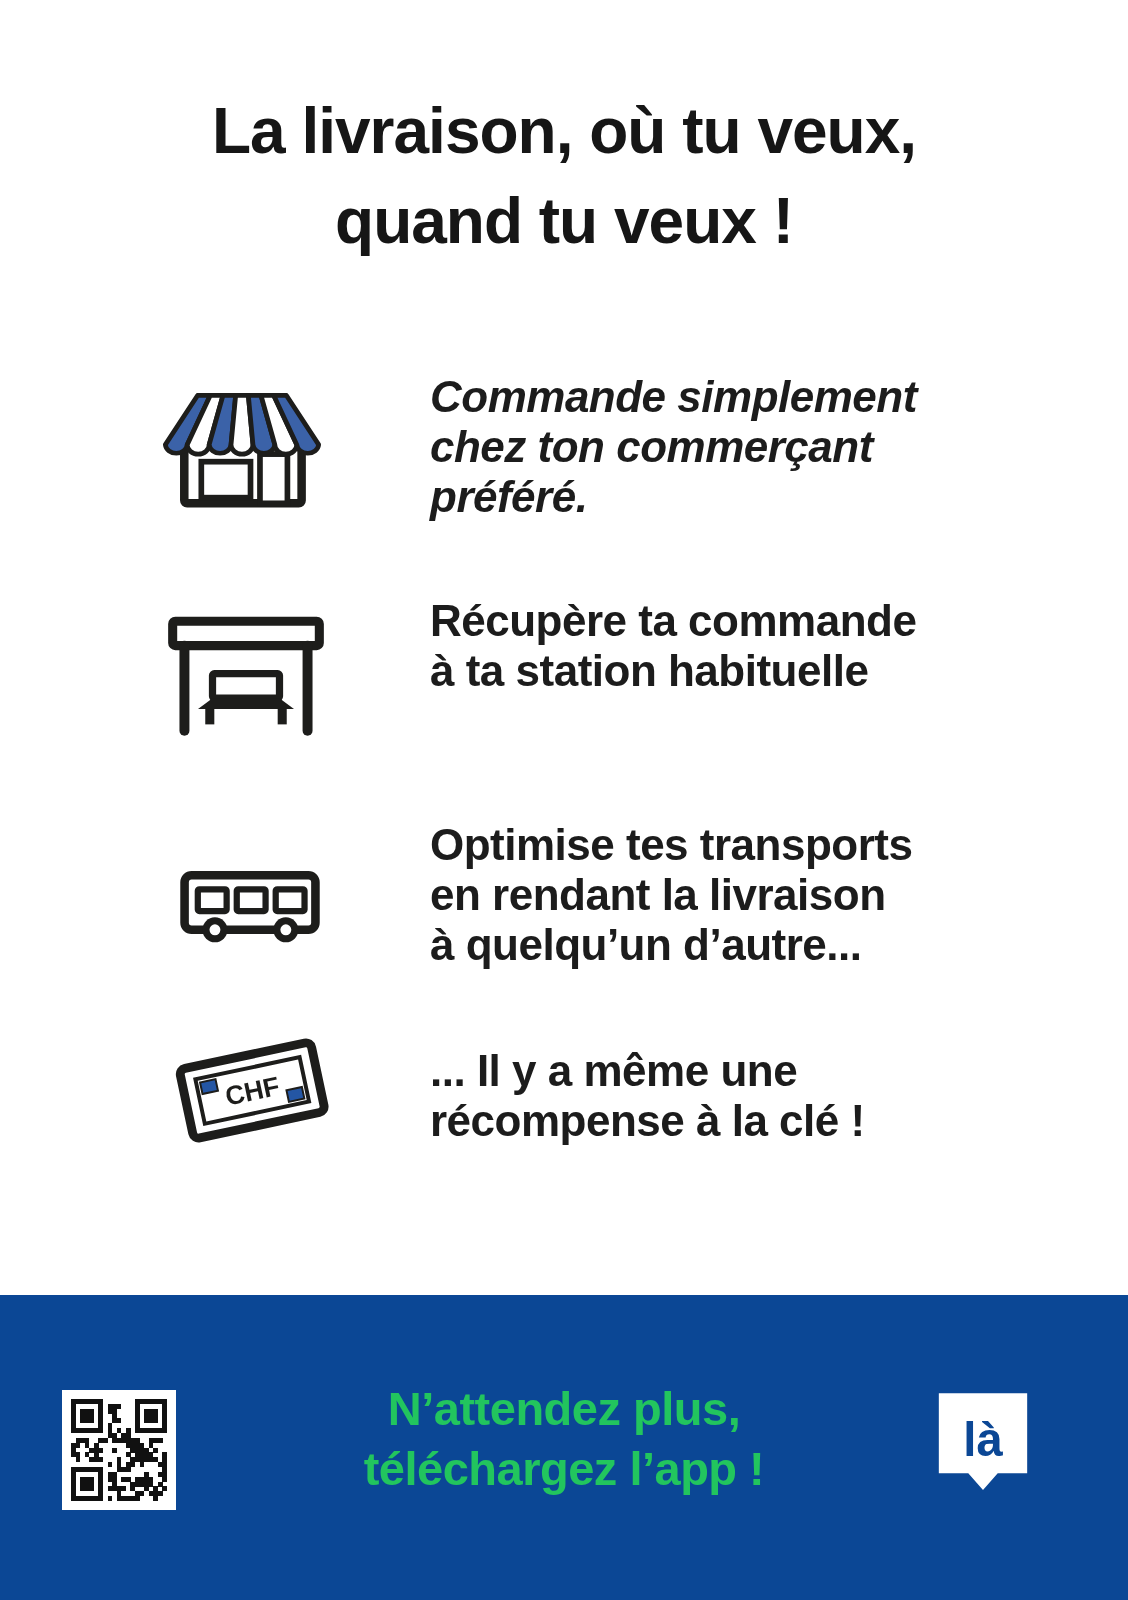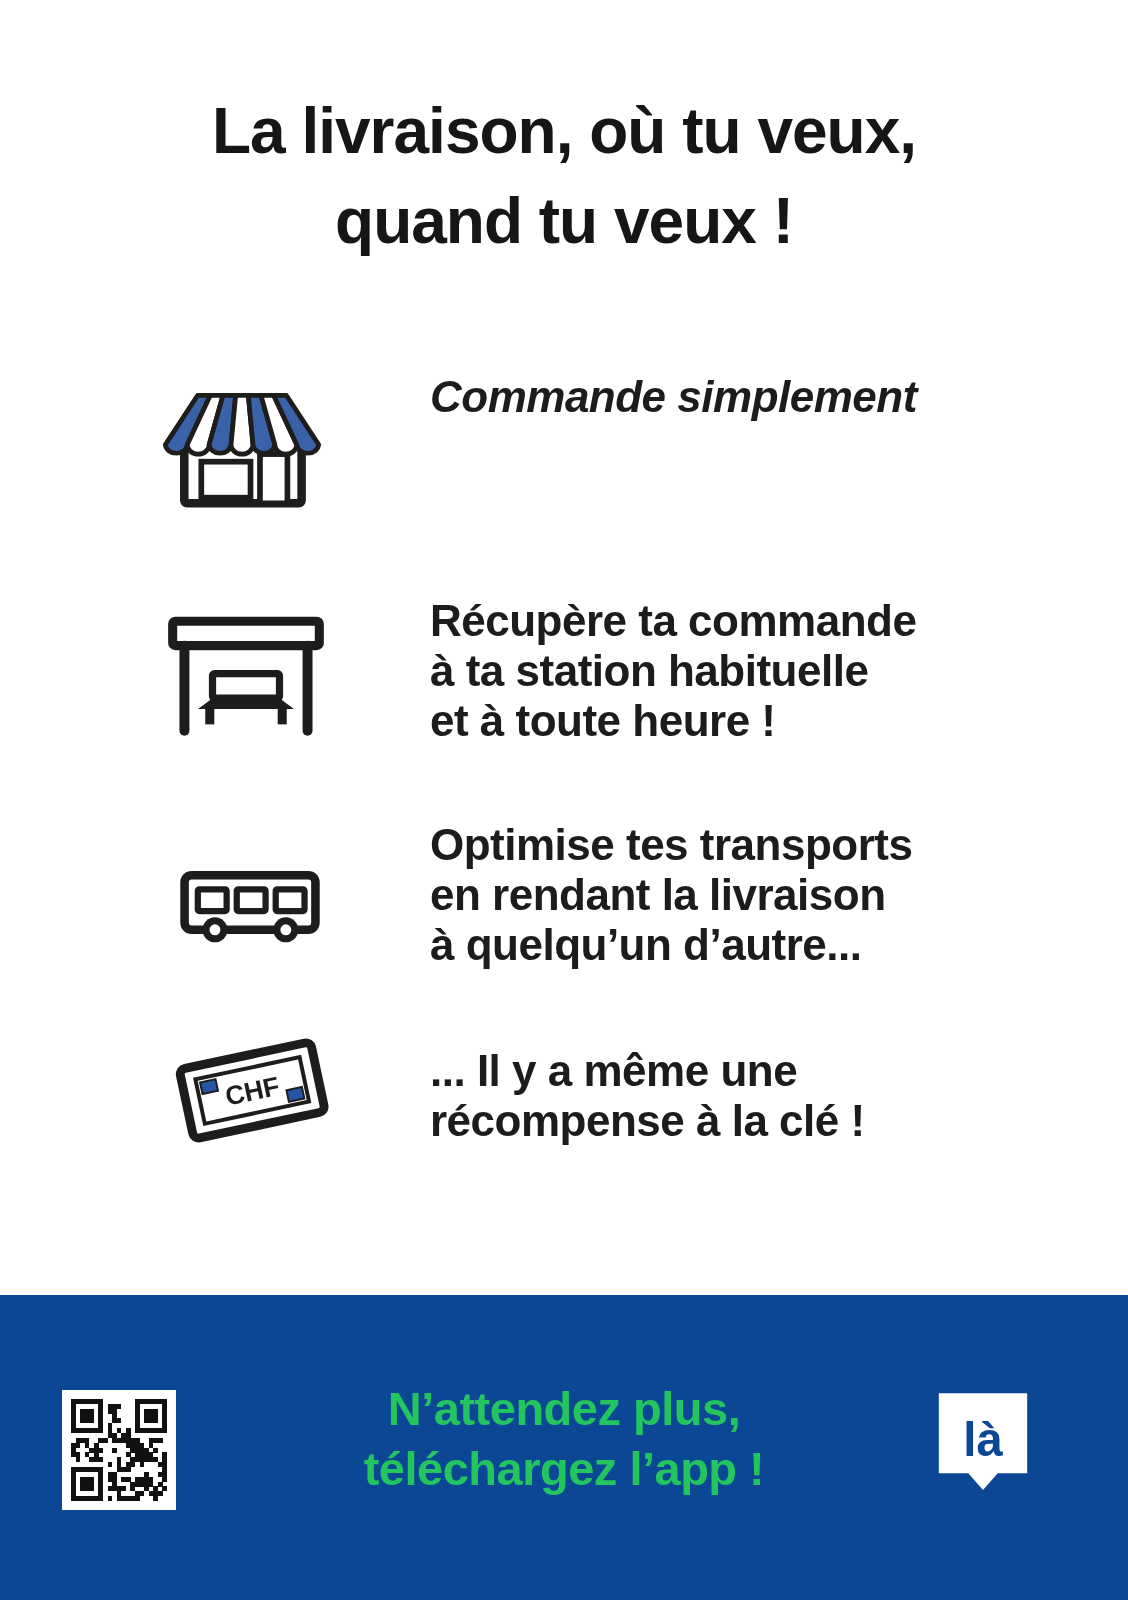--- a/index.html
+++ b/index.html
@@ -57,39 +57,40 @@
           <path class="stripe-b" d="M74.9,10 L88.3,10 L83.4,62 A11.6,10 0 0 1 60.3,62 Z"></path>
           <path class="stripe-w" d="M88.3,10 L101.7,10 L106.6,62 A11.6,10 0 0 1 83.4,62 Z"></path>
           <path class="stripe-b" d="M101.7,10 L115.1,10 L129.7,62 A11.6,10 0 0 1 106.6,62 Z"></path>
           <path class="stripe-w" d="M115.1,10 L128.6,10 L152.9,62 A11.6,10 0 0 1 129.7,62 Z"></path>
           <path class="stripe-b" d="M128.6,10 L142,10 L176,62 A11.6,10 0 0 1 152.9,62 Z"></path>
         </g>
       </svg>
     </div>
     <div class="feature-text" style="top:372px;font-style:italic;">
       <div>Commande simplement</div>
+      <div>chez ton commerçant</div>
+      <div>préféré.</div>
     </div>
   </div>
 
   <div class="feature">
     <div class="icon-box" style="left:160px;top:612px;">
       <svg width="172" height="127" viewBox="0 0 190 140">
         <rect x="14" y="10" width="162" height="27" rx="3" fill="#fff" stroke="#1d1d1b" stroke-width="10"></rect>
         <line x1="27" y1="37" x2="27" y2="131" stroke="#1d1d1b" stroke-width="11" stroke-linecap="round"></line>
         <line x1="163" y1="37" x2="163" y2="131" stroke="#1d1d1b" stroke-width="11" stroke-linecap="round"></line>
         <rect x="58" y="68" width="74" height="27" rx="2" fill="#fff" stroke="#1d1d1b" stroke-width="8"></rect>
         <path d="M58,95 L132,95 L148,107 L42,107 Z" fill="#1d1d1b"></path>
         <rect x="50" y="107" width="10" height="17" fill="#1d1d1b"></rect>
         <rect x="130" y="107" width="10" height="17" fill="#1d1d1b"></rect>
       </svg>
     </div>
     <div class="feature-text" style="top:596px;">
       <div>Récupère ta commande</div>
       <div>à ta station habituelle</div>
-      <div>et à toute heure !</div>
     </div>
   </div>
 
   <div class="feature">
     <div class="icon-box" style="left:176px;top:858px;">
       <svg width="148" height="86" viewBox="0 0 190 110">
         <rect x="11" y="22" width="168" height="70" rx="9" fill="#fff" stroke="#1d1d1b" stroke-width="11"></rect>
         <rect x="28" y="40" width="37" height="28" rx="2" fill="#fff" stroke="#1d1d1b" stroke-width="8"></rect>
         <rect x="78" y="40" width="37" height="28" rx="2" fill="#fff" stroke="#1d1d1b" stroke-width="8"></rect>
         <rect x="128" y="40" width="37" height="28" rx="2" fill="#fff" stroke="#1d1d1b" stroke-width="8"></rect>

